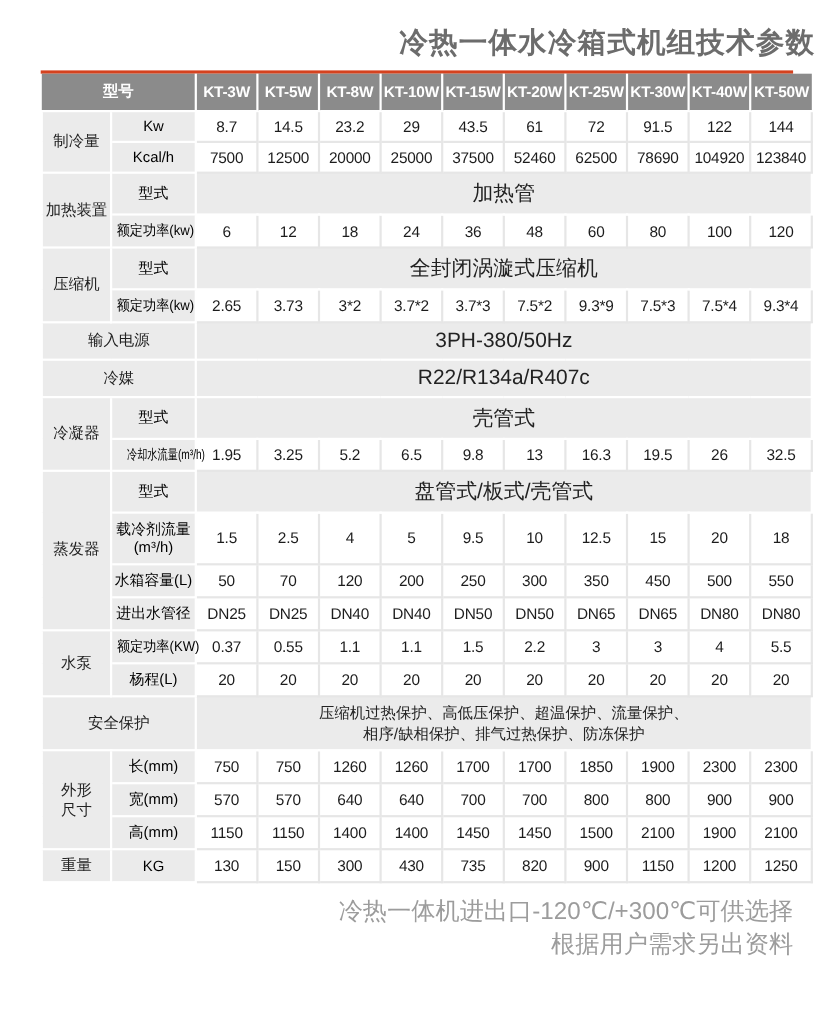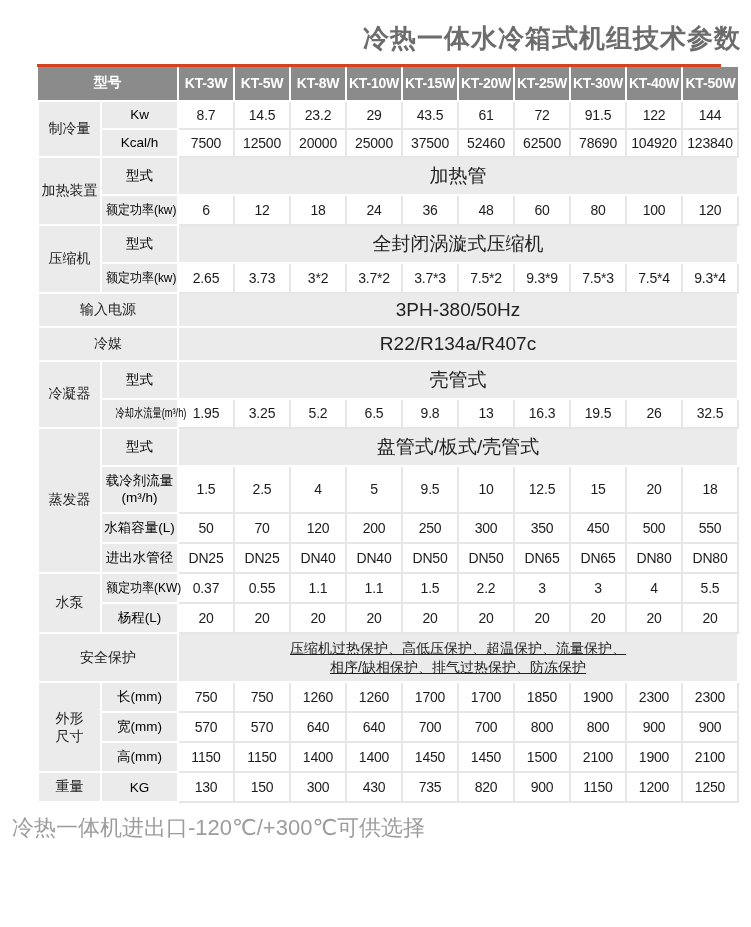--- a/index.html
+++ b/index.html
@@ -55,34 +55,35 @@
     border:2px solid #fff;
     font-size:13.5px;
     color:#000000;
   }
   td.spanCell{
     background:var(--label-bg);
     border:2px solid #fff;
     font-size:19px;
     color:#222;
   }
-  td.spanCell.small{font-size:14px;line-height:1.35;text-decoration:underline;}
+  td.spanCell.small{font-size:14px;line-height:1.35;}
   td.val{
     background:#fff;
     border:2px solid var(--grid);
     font-size:14px;
     letter-spacing:-0.2px;
   }
   .pre{white-space:pre-line;line-height:1.3;}
   .sub-in{display:inline-block;white-space:nowrap;}
   .sub-in.pre{white-space:pre-line;}
   .sub-in.sq1{font-size:13px;transform:scaleX(0.92);transform-origin:center;}
   .sub-in.sq2{font-size:12.5px;transform:scaleX(0.74);transform-origin:center;}
   .footer{
     margin:10px 26px 0 0;
+    text-align:right;
     color:#9c9c9c;
     font-size:22px;
     line-height:1.35;
     font-weight:500;
   }
 </style>
 </head>
 <body>
 
 <div class="page">
@@ -341,14 +342,15 @@
             <td class="val">1150</td>
             <td class="val">1200</td>
             <td class="val">1250</td>
           </tr>
         </tbody>
     </table>
   </div>
 
   <div class="footer">
     <div>冷热一体机进出口-120℃/+300℃可供选择</div>
+    <div>根据用户需求另出资料</div>
   </div>
 </div>
 
 </body></html>

